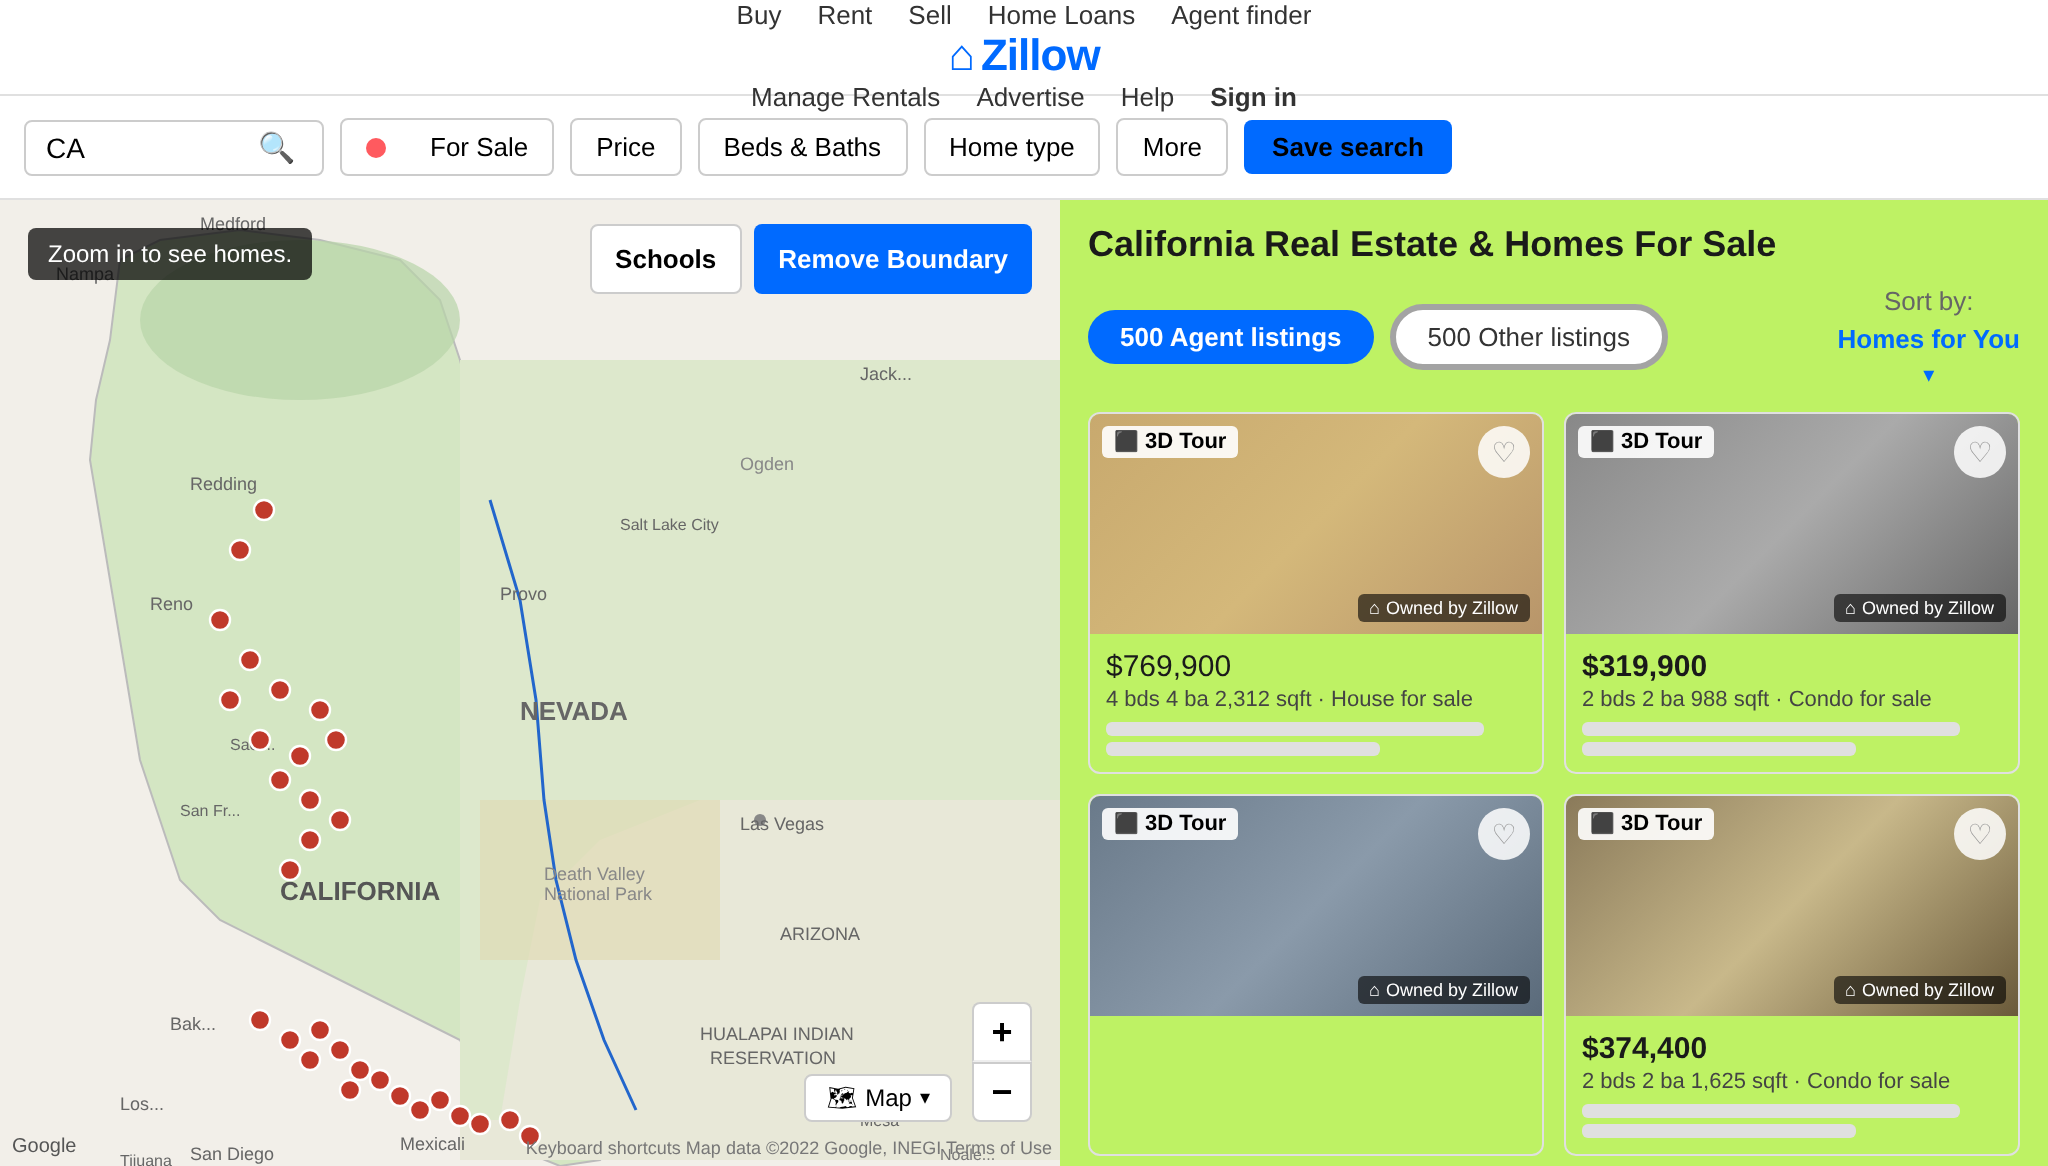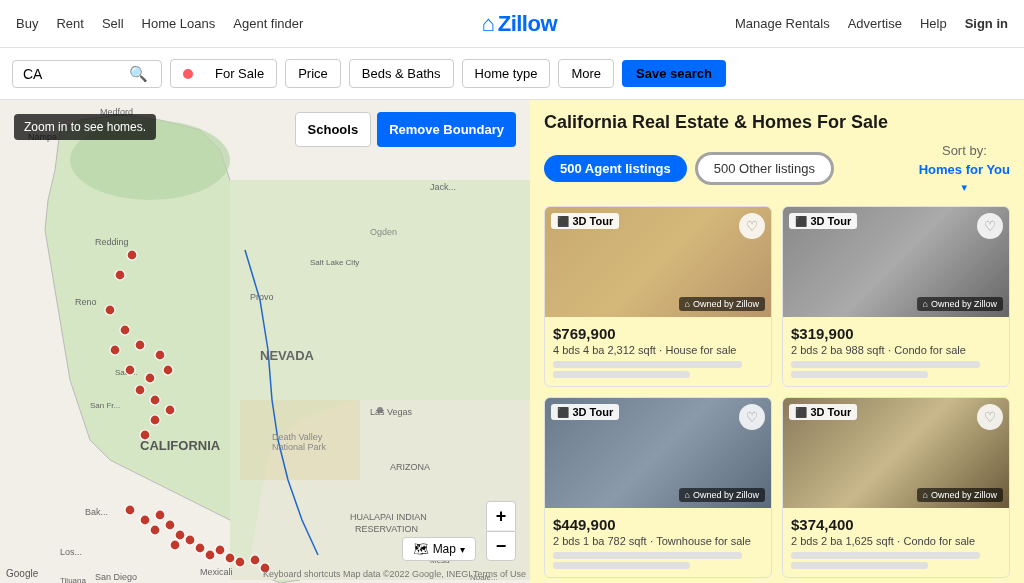--- a/index.html
+++ b/index.html
@@ -1,21 +1,21 @@
 <!DOCTYPE html>
 <html><head>
   <meta charset="utf-8">
   <style>
     * { margin: 0; padding: 0; box-sizing: border-box; }
     body { font-family: -apple-system, BlinkMacSystemFont, 'Segoe UI', sans-serif; font-size: 14px; background: #fff; width: 1024px; height: 583px; overflow: hidden; }
   </style>
 </head>
 <body>
 
-<header style="display:flex;align-items:center;justify-content:space-between;padding:0 16px;height:48px;border-bottom:1px solid #e0e0e0;background:#fff;">
+<header style="display:flex;align-items:center;justify-content:space-between;padding:0 16px;height:48px;border-bottom:1px solid #e0e0e0;background:#fff;flex-direction:column;">
   <nav style="display:flex;align-items:center;gap:18px;">
     <a style="font-size:13px;color:#333;text-decoration:none;font-weight:500;cursor:pointer;">Buy</a>
     <a style="font-size:13px;color:#333;text-decoration:none;font-weight:500;cursor:pointer;">Rent</a>
     <a style="font-size:13px;color:#333;text-decoration:none;font-weight:500;cursor:pointer;">Sell</a>
     <a style="font-size:13px;color:#333;text-decoration:none;font-weight:500;cursor:pointer;">Home Loans</a>
     <a style="font-size:13px;color:#333;text-decoration:none;font-weight:500;cursor:pointer;">Agent finder</a>
   </nav>
   <div style="display:flex;align-items:center;gap:3px;cursor:pointer;">
     <span style="color:#006aff;font-size:22px;">⌂</span>
     <span style="font-size:22px;font-weight:800;color:#006aff;letter-spacing:-0.5px;">Zillow</span>
@@ -145,21 +145,21 @@
     </div>
     <div style="position:absolute;bottom:22px;right:14px;display:flex;flex-direction:column;z-index:10;">
       <button style="background:#fff;border:1px solid #ccc;width:30px;height:30px;display:flex;align-items:center;justify-content:center;font-size:18px;cursor:pointer;font-weight:600;border-radius:4px 4px 0 0;border-bottom:1px solid #eee;">+</button>
       <button style="background:#fff;border:1px solid #ccc;width:30px;height:30px;display:flex;align-items:center;justify-content:center;font-size:18px;cursor:pointer;font-weight:600;border-radius:0 0 4px 4px;">−</button>
     </div>
 
     <div style="position:absolute;bottom:4px;left:6px;font-size:10px;color:#555;z-index:10;">Google</div>
     <div style="position:absolute;bottom:4px;right:4px;font-size:9px;color:#777;z-index:10;">Keyboard shortcuts  Map data ©2022 Google, INEGI  Terms of Use</div>
   </div>
 
-  <div style="flex:1;overflow-y:auto;padding:12px 14px;background:#fef9c3;">
+  <div style="flex:1;overflow-y:auto;padding:12px 14px;background:#bef264;">
     <h1 style="font-size:18px;font-weight:700;color:#1a1a1a;margin-bottom:10px;">California Real Estate &amp; Homes For Sale</h1>
 
     <div style="display:flex;align-items:center;margin-bottom:12px;gap:0;">
       <button style="background:#006aff;color:#fff;border:none;border-radius:20px;padding:6px 16px;font-size:13px;font-weight:600;cursor:pointer;">500 Agent listings</button>
       <button style="background:#fff;color:#333;border:3px solid #a3a3a3;border-radius:20px;padding:6px 16px;font-size:13px;cursor:pointer;margin-left:8px;">500 Other listings</button>
       <div style="margin-left:auto;display:flex;align-items:center;gap:4px;flex-direction:column;">
         <span style="font-size:13px;color:#666;">Sort by:</span>
         <span style="font-size:13px;color:#006aff;font-weight:600;cursor:pointer;">Homes for You</span>
         <span style="color:#006aff;font-size:11px;">▾</span>
       </div>
@@ -173,21 +173,21 @@
             <span style="font-size:10px;">⬛</span>
             <span>3D Tour</span>
           </div>
           <div style="position:absolute;top:6px;right:6px;width:26px;height:26px;background:rgba(255,255,255,0.85);border-radius:50%;display:flex;align-items:center;justify-content:center;font-size:14px;color:#999;cursor:pointer;">♡</div>
           <div style="position:absolute;bottom:6px;right:6px;background:rgba(0,0,0,0.6);color:#fff;font-size:9px;padding:2px 6px;border-radius:3px;display:flex;align-items:center;gap:3px;">
             <span style="font-size:9px;">⌂</span>
             <span>Owned by Zillow</span>
           </div>
         </div>
         <div style="padding:8px;">
-          <div style="font-size:15px;font-weight:700;color:#1a1a1a;margin-bottom:2px;">$769,900</div>
+          <div style="font-size:15px;font-weight:400;color:#1a1a1a;margin-bottom:2px;">$769,900</div>
           <div style="font-size:11px;color:#444;margin-bottom:5px;">4 bds  4 ba  2,312 sqft · House for sale</div>
           <div style="height:7px;background:#e0e0e0;border-radius:3px;margin-bottom:3px;width:90%;"></div>
           <div style="height:7px;background:#e0e0e0;border-radius:3px;width:65%;"></div>
         </div>
       </div>
 
       <div style="border:1px solid #e0e0e0;border-radius:6px;overflow:hidden;cursor:pointer;">
         <div style="position:relative;height:110px;background:linear-gradient(135deg,#888,#aaa,#666);">
           <div style="position:absolute;top:6px;left:6px;background:rgba(255,255,255,0.9);border-radius:3px;padding:2px 6px;font-size:11px;font-weight:600;display:flex;align-items:center;gap:3px;">
             <span style="font-size:10px;">⬛</span>
@@ -212,26 +212,20 @@
           <div style="position:absolute;top:6px;left:6px;background:rgba(255,255,255,0.9);border-radius:3px;padding:2px 6px;font-size:11px;font-weight:600;display:flex;align-items:center;gap:3px;">
             <span style="font-size:10px;">⬛</span>
             <span>3D Tour</span>
           </div>
           <div style="position:absolute;top:6px;right:6px;width:26px;height:26px;background:rgba(255,255,255,0.85);border-radius:50%;display:flex;align-items:center;justify-content:center;font-size:14px;color:#999;cursor:pointer;">♡</div>
           <div style="position:absolute;bottom:6px;right:6px;background:rgba(0,0,0,0.6);color:#fff;font-size:9px;padding:2px 6px;border-radius:3px;display:flex;align-items:center;gap:3px;">
             <span style="font-size:9px;">⌂</span>
             <span>Owned by Zillow</span>
           </div>
         </div>
-        <div style="padding:8px;">
-          <div style="font-size:15px;font-weight:700;color:#1a1a1a;margin-bottom:2px;">$449,900</div>
-          <div style="font-size:11px;color:#444;margin-bottom:5px;">2 bds  1 ba  782 sqft · Townhouse for sale</div>
-          <div style="height:7px;background:#e0e0e0;border-radius:3px;margin-bottom:3px;width:90%;"></div>
-          <div style="height:7px;background:#e0e0e0;border-radius:3px;width:65%;"></div>
-        </div>
       </div>
 
       <div style="border:1px solid #e0e0e0;border-radius:6px;overflow:hidden;cursor:pointer;">
         <div style="position:relative;height:110px;background:linear-gradient(135deg,#8a7a5a,#c8b88a,#6a5a3a);">
           <div style="position:absolute;top:6px;left:6px;background:rgba(255,255,255,0.9);border-radius:3px;padding:2px 6px;font-size:11px;font-weight:600;display:flex;align-items:center;gap:3px;">
             <span style="font-size:10px;">⬛</span>
             <span>3D Tour</span>
           </div>
           <div style="position:absolute;top:6px;right:6px;width:26px;height:26px;background:rgba(255,255,255,0.85);border-radius:50%;display:flex;align-items:center;justify-content:center;font-size:14px;color:#999;cursor:pointer;">♡</div>
           <div style="position:absolute;bottom:6px;right:6px;background:rgba(0,0,0,0.6);color:#fff;font-size:9px;padding:2px 6px;border-radius:3px;display:flex;align-items:center;gap:3px;">

